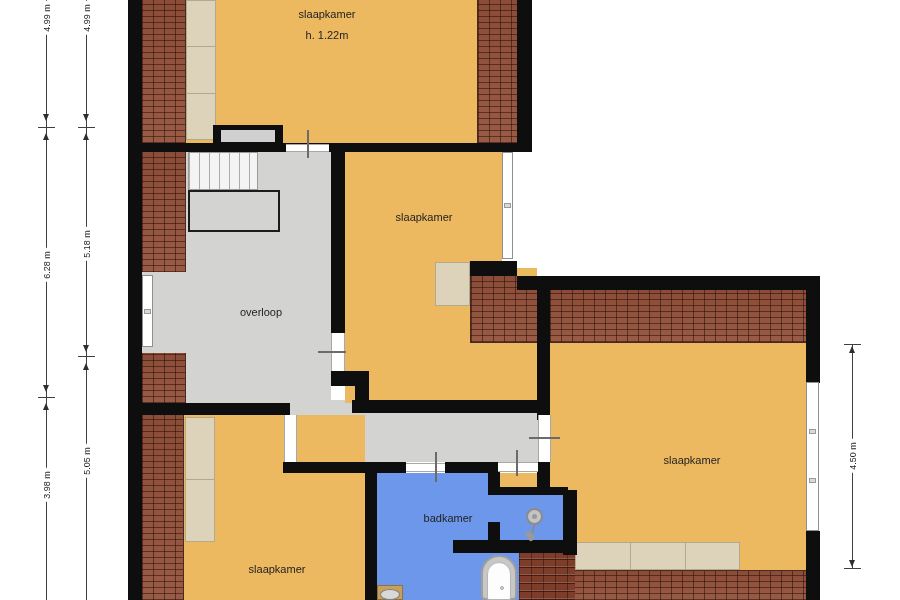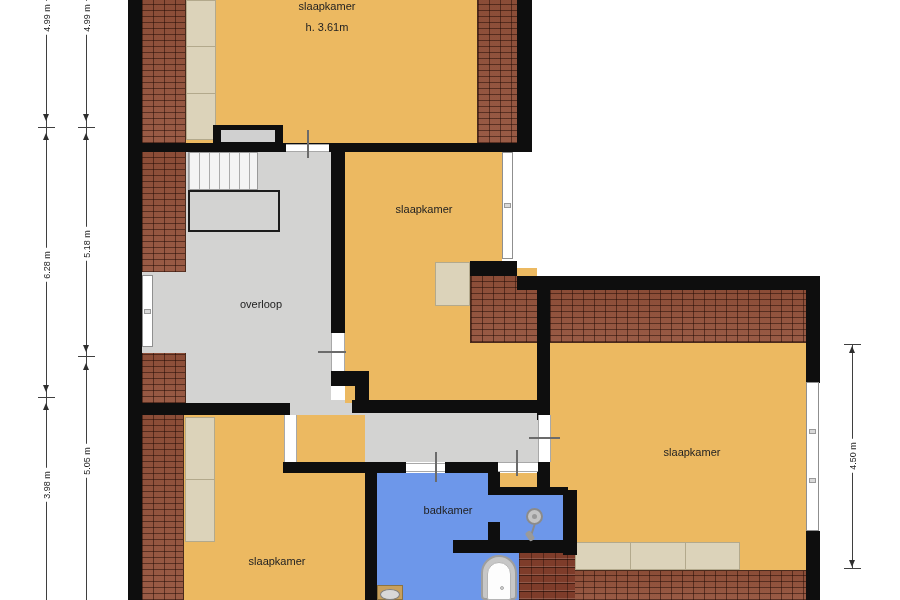--- a/index.html
+++ b/index.html
@@ -22,21 +22,21 @@
   .closet{background:#dcd3ba;border:1px solid #b3a98c;}
   .cdiv{background:#b3a98c;}
   .window{background:#fff;border:1px solid #8f8f8f;}
   .wtick{background:#d9d9d9;border:1px solid #9a9a9a;}
   .open-v{background:#fff;border-left:1px solid #a8a8a8;border-right:1px solid #a8a8a8;}
   .open-h{background:#fff;border-top:1px solid #a8a8a8;border-bottom:1px solid #a8a8a8;}
   .thin{background:#6b6b6b;}
   .stairs{background:#f4f4f4;border:1px solid #9a9a9a;
     background-image:repeating-linear-gradient(90deg,#ababab 0 1px,transparent 1px 10px);}
   .void{border:2px solid #1c1c1c;background:transparent;}
-  .rlabel{transform:translate(-50%,-50%);font-size:11px;color:#222;white-space:nowrap;}
+  .rlabel{transform:translate(-50%,-50%);font-size:11px;color:#222;white-space:nowrap;margin-top:8px;}
   .dline{width:1px;background:#3f3f3f;}
   .dtick{height:1px;background:#3f3f3f;}
   .dlabel{font-size:9px;color:#1f1f1f;background:#fff;padding:1px 3px;
           transform:translate(-50%,-50%) rotate(-90deg);white-space:nowrap;}
   .arr{width:0;height:0;border-left:3px solid transparent;border-right:3px solid transparent;}
   .arr.n{border-bottom:7px solid #2e2e2e;}
   .arr.s{border-top:7px solid #2e2e2e;}
 </style>
 </head>
 <body>
@@ -129,21 +129,21 @@
   <div style="left:487px;top:562px;width:24px;height:38px;background:#fdfdfd;border:1px solid #b5b5b5;border-radius:12px 12px 2px 2px;"></div>
   <div style="left:500px;top:586px;width:4px;height:4px;background:#d7d7d7;border:1px solid #aaa;border-radius:50%;"></div>
   <div style="left:377px;top:585px;width:26px;height:15px;background:#c8a05c;border:1px solid #8d7340;"></div>
   <div style="left:380px;top:589px;width:20px;height:11px;background:#d8d8d8;border:1px solid #7f7f7f;border-radius:50%;"></div>
   <div style="left:526px;top:508px;width:17px;height:17px;background:#c4c4c4;border:2px solid #8b8b8b;border-radius:50%;"></div>
   <div style="left:532px;top:514px;width:5px;height:5px;background:#9a9a9a;border-radius:50%;"></div>
   <div style="left:532px;top:524px;width:2px;height:11px;background:#8b8b8b;transform:rotate(18deg);"></div>
   <div style="left:527px;top:531px;width:6px;height:10px;background:#9a9a9a;border-radius:2px;transform:rotate(-35deg);"></div>
 
   <div class="rlabel" style="left:327px;top:6px;">slaapkamer</div>
-  <div class="rlabel" style="left:327px;top:27px;">h. 3.61m</div>
+  <div class="rlabel" style="left:327px;top:27px;">h. 1.22m</div>
   <div class="rlabel" style="left:424px;top:209px;">slaapkamer</div>
   <div class="rlabel" style="left:261px;top:304px;">overloop</div>
   <div class="rlabel" style="left:277px;top:561px;">slaapkamer</div>
   <div class="rlabel" style="left:448px;top:510px;">badkamer</div>
   <div class="rlabel" style="left:692px;top:452px;">slaapkamer</div>
 
   <div class="dline" style="left:46px;top:0;height:600px;"></div>
   <div class="arr s" style="left:43px;top:114px;"></div>
   <div class="arr n" style="left:43px;top:133px;"></div>
   <div class="arr s" style="left:43px;top:385px;"></div>

